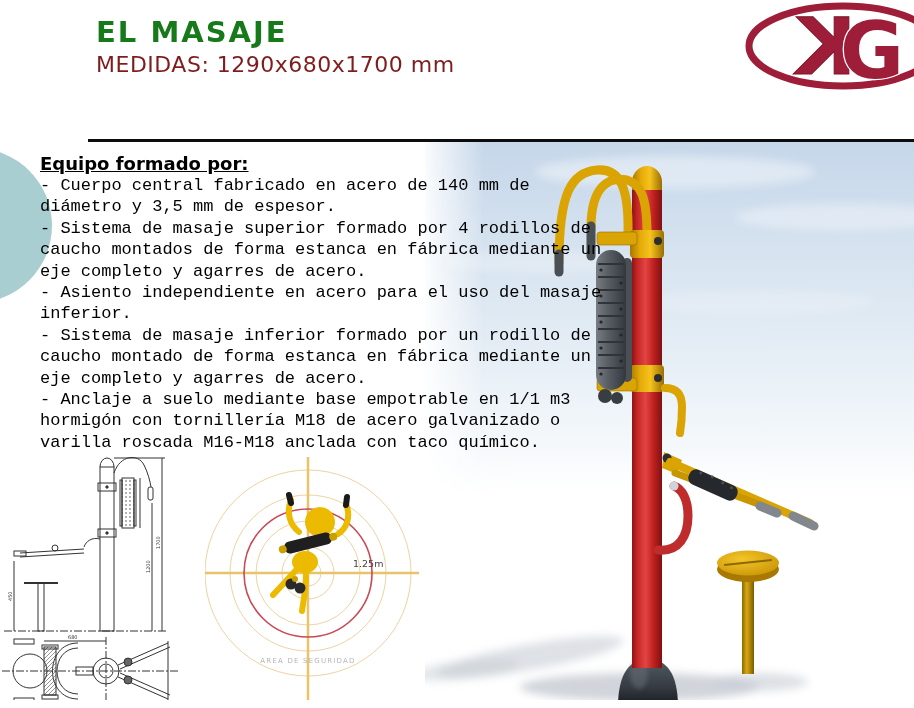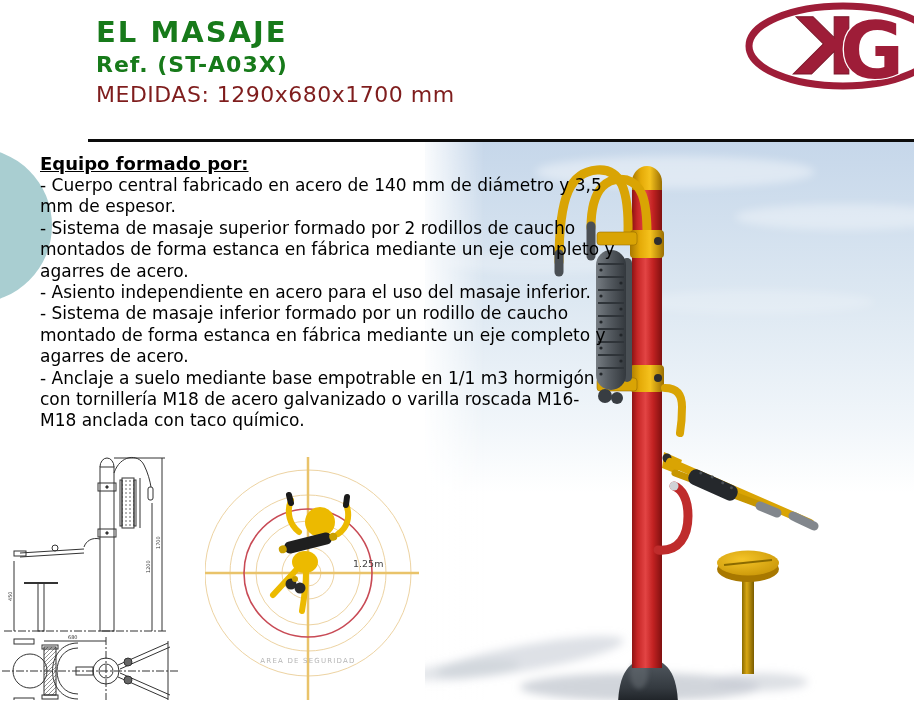--- a/index.html
+++ b/index.html
@@ -9,35 +9,34 @@
         border-radius:50%;background:#a9ced1;}
   .header{position:absolute;left:96px;top:14px;}
   .title{font-size:29px;font-weight:bold;letter-spacing:2px;color:#177a1a;line-height:36px;}
   .ref{font-size:22px;font-weight:bold;letter-spacing:1px;color:#177a1a;line-height:30px;}
   .medidas{font-size:22px;font-weight:normal;letter-spacing:.5px;color:#7f1d1d;line-height:30px;}
   .logo{position:absolute;left:740px;top:2px;}
   .topline{position:absolute;left:88px;top:139px;width:826px;height:3px;background:#0c0c0c;}
   .render{position:absolute;left:425px;top:142px;z-index:1;}
   .desc{position:absolute;left:40px;top:153px;width:575px;z-index:5;color:#000;}
   .desc-heading{font-size:18px;font-weight:bold;text-decoration:underline;margin:0 0 1px 0;}
-  .desc p{margin:0;font-size:17px;line-height:21.4px;}
+  .desc p{margin:0;font-size:17px;line-height:21.4px;font-family:Liberation Mono, monospace;}
   .tech{position:absolute;left:0px;top:443px;z-index:4;}
   .safety{position:absolute;left:205px;top:455px;z-index:4;}
   svg text{font-family:"DejaVu Sans","Liberation Sans",sans-serif;}
 </style>
 </head>
 <body>
 
 <div class="page">
 
   <div class="teal-circle"></div>
 
   <div class="header">
     <div class="title">EL MASAJE</div>
-    <div class="ref">Ref. (ST-A03X)</div>
     <div class="medidas">MEDIDAS: 1290x680x1700 mm</div>
   </div>
 
   <svg class="logo" width="200" height="100" viewBox="0 0 200 100">
     <ellipse cx="103" cy="44" rx="94" ry="40" fill="none" stroke="#9e1d38" stroke-width="7"></ellipse>
     <g font-size="78" font-weight="bold" fill="#9e1d38">
       <g transform="translate(178,0) scale(-1,1)">
         <text x="62" y="72" stroke="#7a1428" stroke-width="1">K</text>
       </g>
       <text x="100" y="76" stroke="#ffffff" stroke-width="2.5" paint-order="stroke">G</text>
@@ -194,21 +193,21 @@
       <rect x="317" y="430" width="12" height="102" fill="url(#legG)"></rect>
       <ellipse cx="323" cy="427" rx="31" ry="13" fill="#a87800"></ellipse>
       <ellipse cx="323" cy="421" rx="31" ry="12.5" fill="url(#stoolT)"></ellipse>
       <path d="M299,423 L347,418" stroke="#8a6a00" stroke-width="2"></path>
     </g>
   </svg>
 
   <div class="desc">
     <div class="desc-heading">Equipo formado por:</div>
     <p>- Cuerpo central fabricado en acero de 140 mm de diámetro y 3,5 mm de espesor.</p>
-    <p>- Sistema de masaje superior formado por 2 rodillos de caucho montados de forma estanca en fábrica mediante un eje completo y agarres de acero.</p>
+    <p>- Sistema de masaje superior formado por 4 rodillos de caucho montados de forma estanca en fábrica mediante un eje completo y agarres de acero.</p>
     <p>- Asiento independiente en acero para el uso del masaje inferior.</p>
     <p>- Sistema de masaje inferior formado por un rodillo de caucho montado de forma estanca en fábrica mediante un eje completo y agarres de acero.</p>
     <p>- Anclaje a suelo mediante base empotrable en 1/1 m3 hormigón con tornillería M18 de acero galvanizado o varilla roscada M16-M18 anclada con taco químico.</p>
   </div>
 
   <svg class="tech" width="205" height="262" viewBox="0 0 205 262">
     <defs>
       <pattern id="dots" width="4" height="4" patternUnits="userSpaceOnUse">
         <circle cx="2" cy="2" r="0.8" fill="#555"></circle>
       </pattern>

